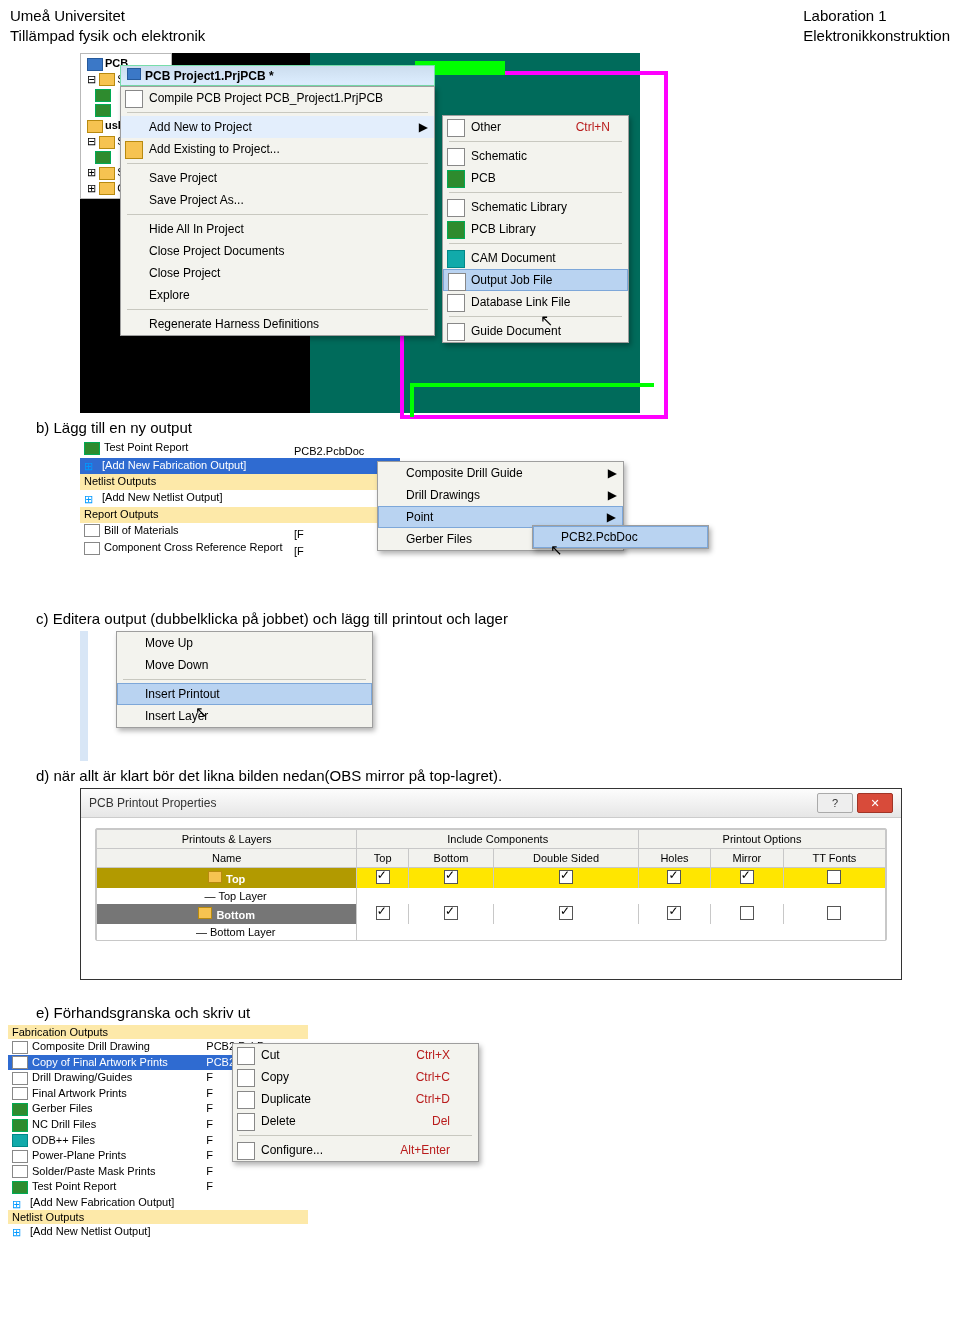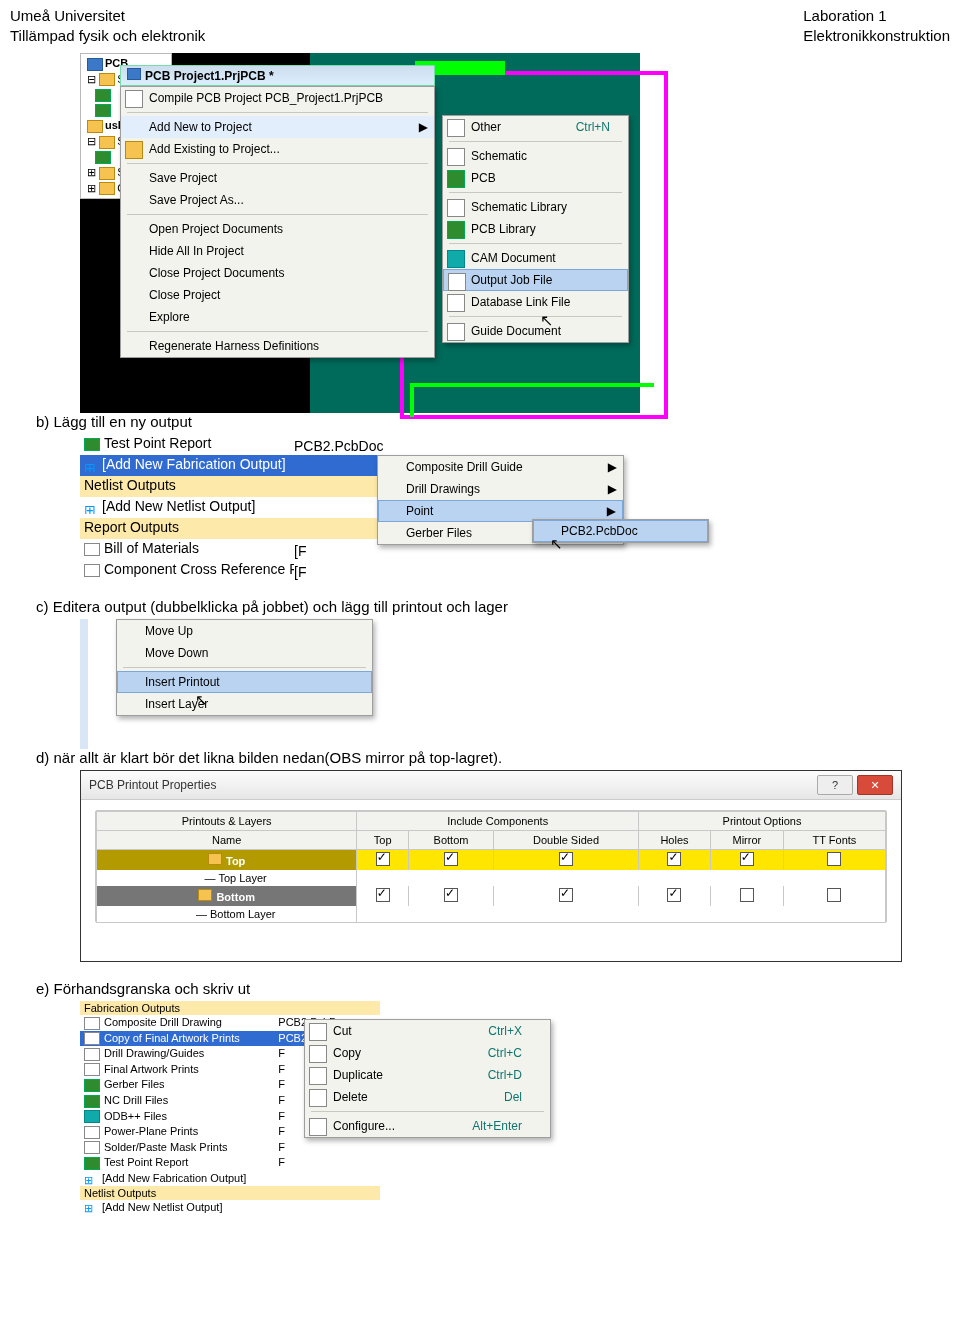--- a/index.html
+++ b/index.html
@@ -1,23 +1,23 @@
 <!DOCTYPE html>
 <html><head>
 <meta charset="utf-8">
 <style>
   body{margin:0;background:#fff;font-family:Arial,Helvetica,sans-serif;font-size:15px;color:#000;width:960px}
   .page{padding:6px 8px}
   .hdr{display:flex;justify-content:space-between;padding:0 2px 8px 2px}
   .hdr div{line-height:1.3}
-  .step{margin-left:28px;margin-bottom:4px}
+  .step{margin-left:28px;margin-top:6px;margin-bottom:4px}
   .ui{font-family:Liberation Sans, sans-serif;font-size:12px;color:#000}
   .ctx-menu{background:#f3f3ee;border:1px solid #9e9e9e;box-shadow:2px 3px 5px rgba(0,0,0,.3)}
   .ctx-menu .mitem{padding:4px 18px 4px 28px;position:relative;white-space:nowrap}
-  .ctx-menu .mitem .sc{position:absolute;right:18px;color:#0f766e}
+  .ctx-menu .mitem .sc{position:absolute;right:18px;color:#b91c1c}
   .ctx-menu .mitem.sel{background:#e3eefc}
   .ctx-menu .mitem.sel2{background:#b9d3f1;border:1px solid #7da7d9;padding:3px 17px 3px 27px}
   .ctx-menu .sep{height:1px;background:#c8c8c0;margin:3px 6px}
   .ctx-menu .mitem .arr{position:absolute;right:6px}
   .micon{position:absolute;left:4px;top:3px;width:16px;height:16px;display:flex;align-items:center;justify-content:center}
   .tree{background:#fff;border:1px solid #b9b9b9;padding:2px 0;width:90px;font-size:11px;overflow:hidden}
   .tree .trow{padding:1px 2px 1px 6px;white-space:nowrap}
   .tree .trow .ticn{display:inline-block;width:14px;height:11px;margin-right:2px;vertical-align:middle}
   .pcb-bg{background:#000;position:relative;width:560px;height:360px}
   .pcb-bg .tealblob{position:absolute;left:230px;top:0;width:330px;height:360px;background:#006b5b}
@@ -28,21 +28,21 @@
   .figA{position:relative;margin-left:72px;width:570px;height:360px}
   .figA .pcb-bg{position:absolute;left:0;top:0}
   .figA .tree{position:absolute;left:0;top:0;z-index:2}
   .figA .menuA{position:absolute;left:40px;top:12px;z-index:3;width:315px}
   .figA .menuA .head{background:linear-gradient(#cde,#def);border:1px solid #7da;padding:2px 6px;font-weight:bold}
   .figA .menuB{position:absolute;left:362px;top:62px;z-index:4;width:185px}
   .figA .cursor{position:absolute;left:460px;top:258px;z-index:5;font-size:16px}
   
   .figB{position:relative;margin-left:72px;width:640px;height:140px}
   .listB{background:#fff;width:320px}
-  .listB .lrow{padding:1px 2px 1px 4px;font-size:14px;white-space:nowrap}
+  .listB .lrow{padding:1px 2px 1px 4px;font-size:11px;white-space:nowrap}
   .listB .lrow .ric{display:inline-block;width:14px;height:11px;margin-right:4px;vertical-align:middle}
   .listB .cat{background:#fde9a9;font-weight:normal}
   .listB .selrow{background:#2f6bd1;color:#fff}
   .figB .menuC{position:absolute;left:297px;top:21px;width:245px;z-index:3}
   .figB .menuD{position:absolute;left:452px;top:85px;width:175px;z-index:4}
   .figB .cursor{position:absolute;left:470px;top:101px;font-size:15px;z-index:5}
   
   .figC{position:relative;margin-left:72px;width:330px;height:130px}
   .figC .stripe{position:absolute;left:0;top:0;width:8px;height:130px;background:#d8e6f6}
   .figC .menuE{position:absolute;left:36px;top:0;width:255px}
@@ -59,21 +59,21 @@
   .figD table.tbl th{font-weight:normal;background:#f2f2ee;border:1px solid #c8c8c8;padding:3px 4px;text-align:center}
   .figD table.tbl td{border-left:1px solid #c8c8c8;border-right:1px solid #c8c8c8;padding:2px 4px;text-align:center}
   .figD .nmcell{text-align:left;padding-left:6px}
   .figD tr.topr td{background:#ffe600}
   .figD tr.topr td.nmcell{background:#b29a00;color:#fff;font-weight:bold}
   .figD tr.botr td.nmcell{background:#767676;color:#fff;font-weight:bold}
   .figD tr.layer td.nmcell{padding-left:22px}
   .ck{display:inline-block;width:12px;height:12px;border:1px solid #555;background:#fff;position:relative}
   .ck.on::after{content:"✓";position:absolute;left:0;top:-3px;font-size:12px}
   
-  .figE{position:relative;margin-left:72px;width:540px;height:270px}
+  .figE{position:relative;width:540px;height:270px}
   .figE .listE{width:300px;background:#fff}
   .figE .listE .lrow{padding:1px 2px 1px 4px;font-size:11px;white-space:nowrap;display:flex}
   .figE .listE .lrow .c1{width:195px;overflow:hidden}
   .figE .listE .lrow .c2{width:100px;overflow:hidden}
   .figE .listE .ric{display:inline-block;width:14px;height:11px;margin-right:4px;vertical-align:middle}
   .figE .listE .cat{background:#fde9a9}
   .figE .listE .selrow{background:#2f6bd1;color:#fff}
   .figE .menuF{position:absolute;left:224px;top:18px;width:245px;z-index:3}
   .figE .menuF .mitem .sc{right:28px}
   .ic-folder{background:#f6c351;border:1px solid #b88a10}
@@ -120,21 +120,20 @@
       <div class="head"><span class="ic-blue" style="display:inline-block;width:12px;height:10px;margin-right:4px"></span><span>PCB   </span><span>Project1.PrjPCB *</span></div>
       <div class="ctx-menu">
         <div class="mitem"><span class="micon ic-page"></span><span>Compile PCB Project PCB_Project1.PrjPCB</span></div>
         <div class="sep"></div>
         <div class="mitem sel"><span>Add New to Project</span><span class="arr">▶</span></div>
         <div class="mitem"><span class="micon ic-folder"></span><span>Add Existing to Project...</span></div>
         <div class="sep"></div>
         <div class="mitem"><span>Save Project</span></div>
         <div class="mitem"><span>Save Project As...</span></div>
         <div class="sep"></div>
-        <div class="mitem"><span>Open Project Documents</span></div>
         <div class="mitem"><span>Hide All In Project</span></div>
         <div class="mitem"><span>Close Project Documents</span></div>
         <div class="mitem"><span>Close Project</span></div>
         <div class="mitem"><span>Explore</span></div>
         <div class="sep"></div>
         <div class="mitem"><span>Regenerate Harness Definitions</span></div>
       </div>
     </div>
     <div class="ctx-menu menuB">
       <div class="mitem"><span class="micon ic-page"></span><span>Other</span><span class="sc">Ctrl+N</span></div>

